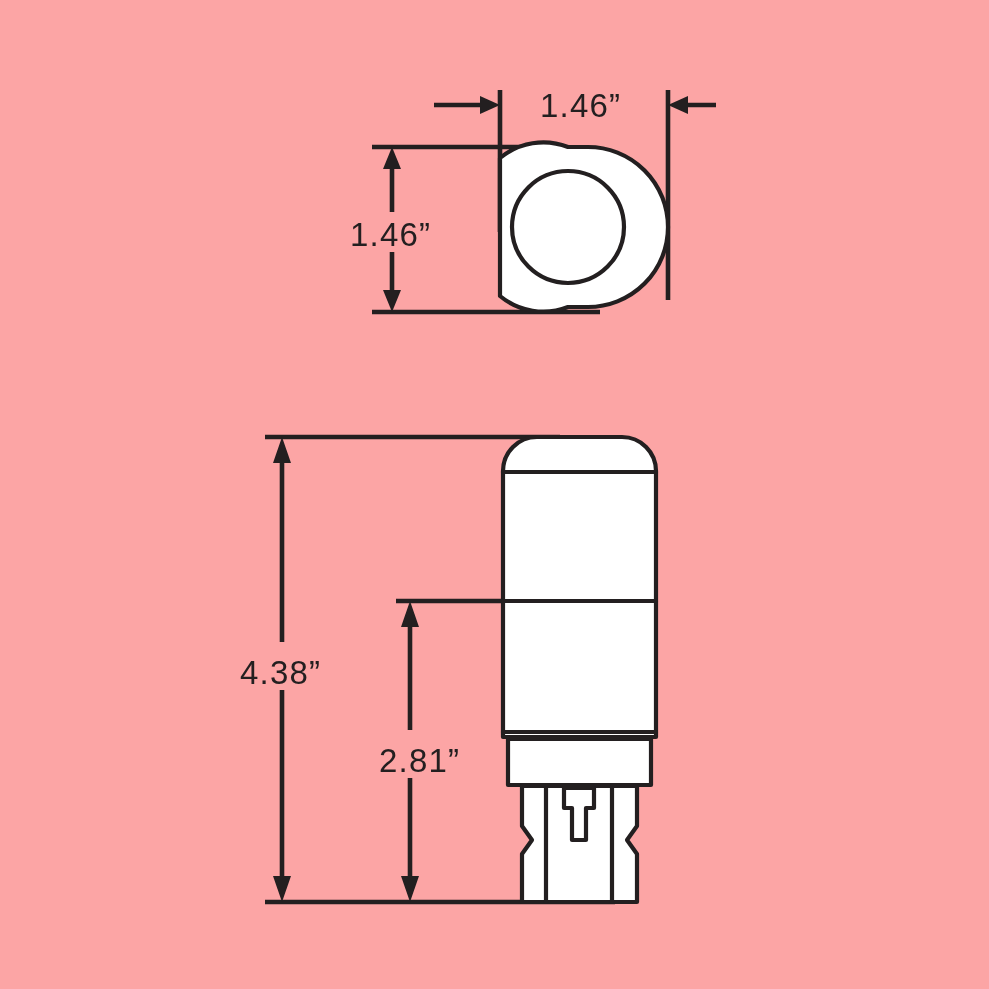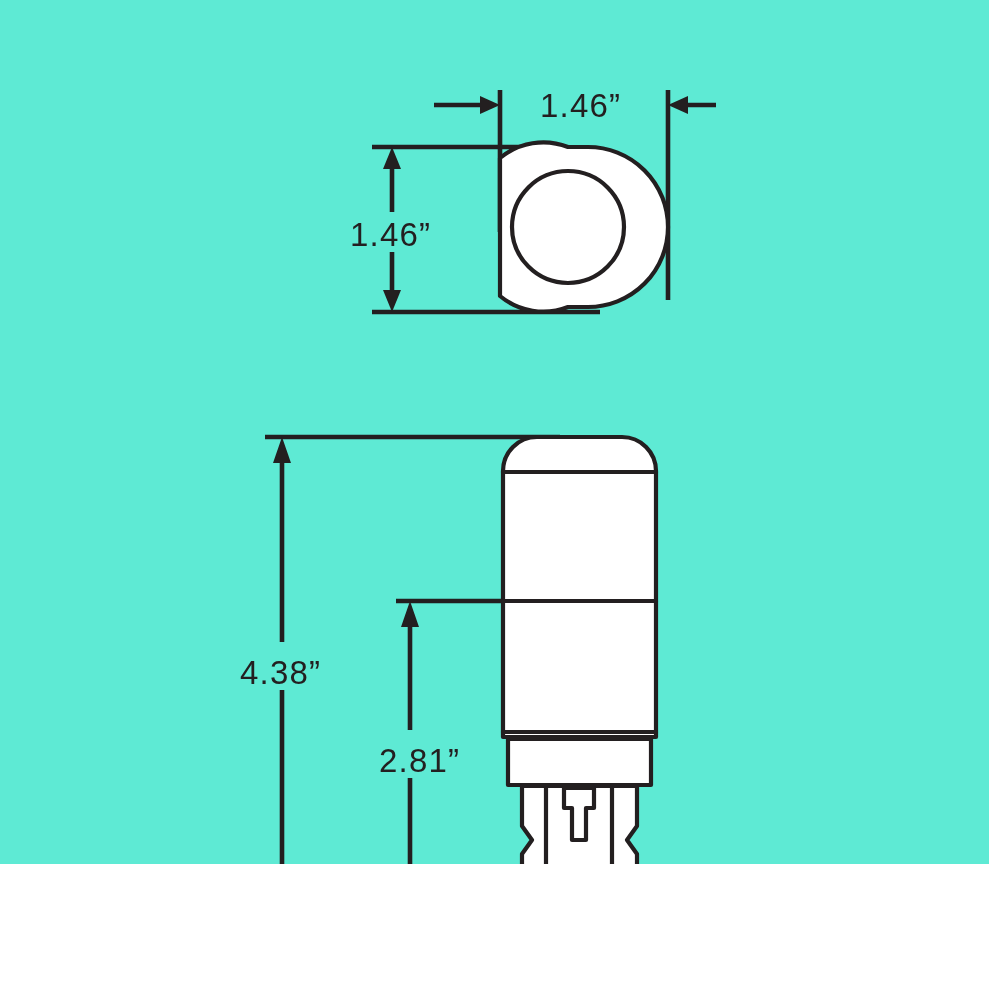--- a/index.html
+++ b/index.html
@@ -7,22 +7,22 @@
     margin: 0;
     padding: 0;
     background: #ffffff;
   }
   body {
     font-family: "Liberation Sans", sans-serif;
   }
   #drawing-canvas {
     position: relative;
     width: 989px;
-    height: 864px;
-    background: #5eead4;
+    height: 989px;
+    background: #fca5a5;
     overflow: hidden;
   }
   #drawing-svg {
     display: block;
     width: 989px;
     height: 989px;
   }
   .dim-text {
     font-family: "Liberation Sans", sans-serif;
     font-size: 33px;

